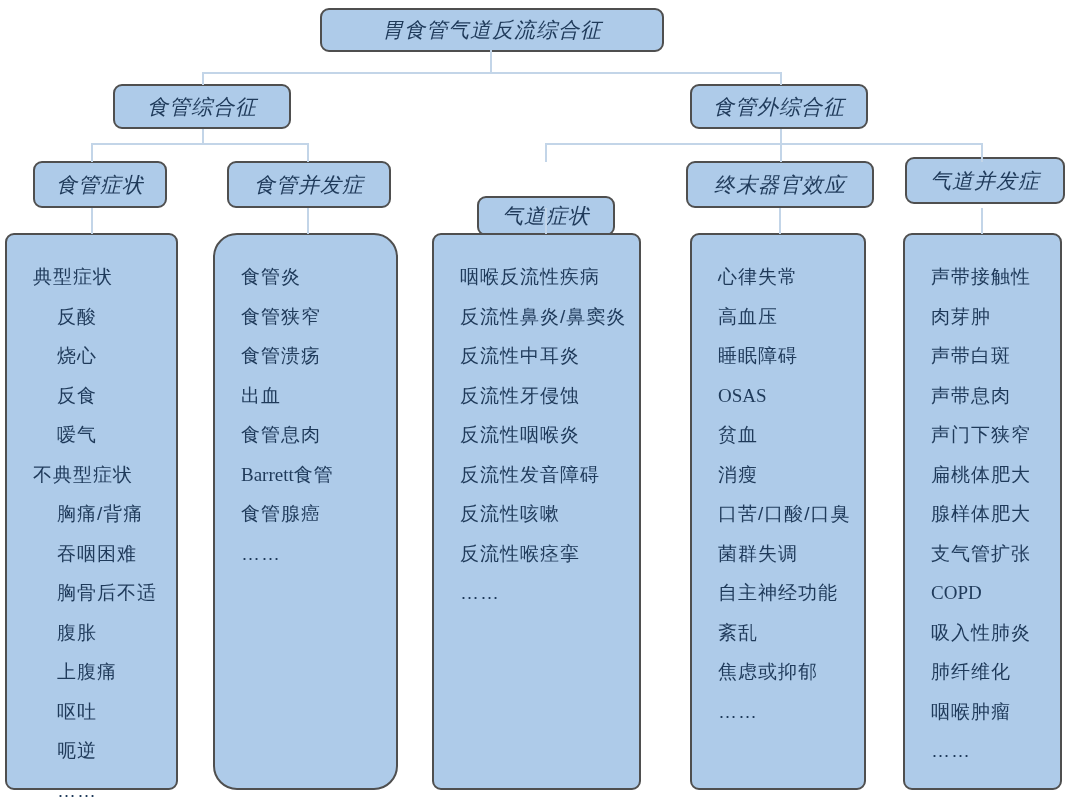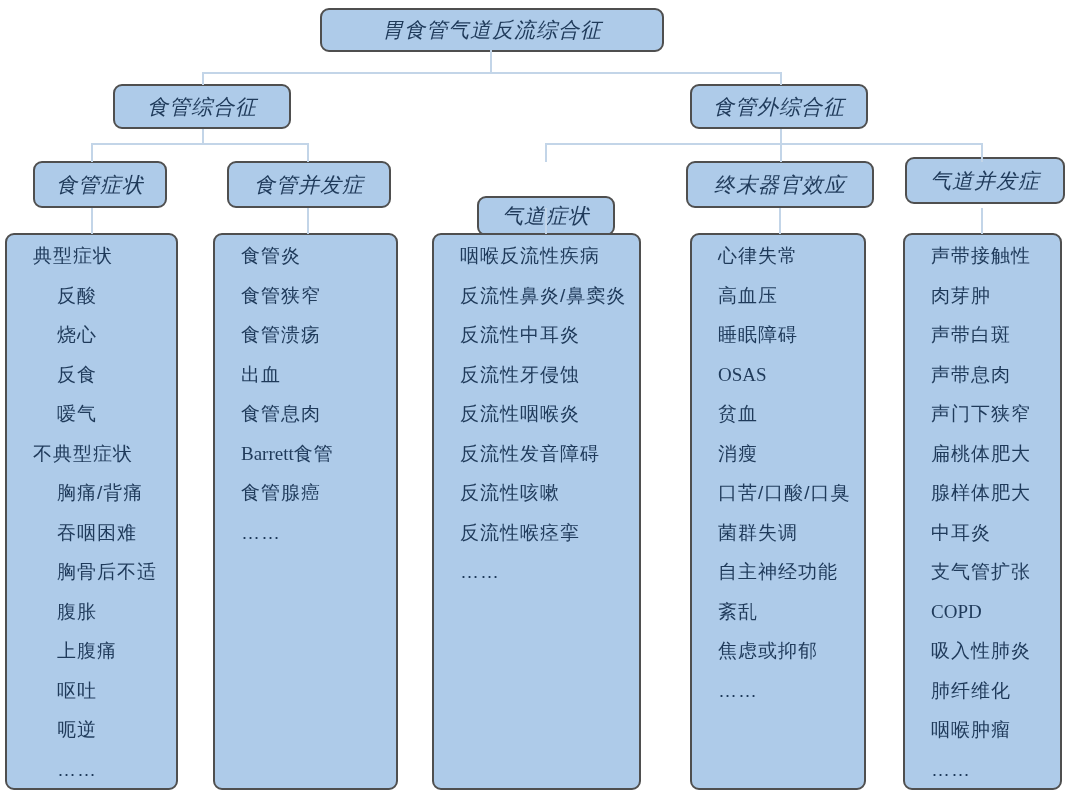--- a/index.html
+++ b/index.html
@@ -35,21 +35,21 @@
     align-items:center;
     justify-content:center;
     font-size:21px;
     letter-spacing:1px;
     white-space:nowrap;
     font-style:italic;
   }
   .list-box{
     top:233px;
     height:557px;
-    padding-top:1px;
+    padding-top:22px;
   }
   .line{
     height:39.5px;
     line-height:39.5px;
     padding-left:26px;
     font-size:19px;
     letter-spacing:1px;
     white-space:nowrap;
     overflow:hidden;
   }
@@ -65,21 +65,21 @@
   
   #root-node{left:320px;top:8px;width:344px;height:44px;}
   #branch-left{left:113px;top:84px;width:178px;height:45px;}
   #branch-right{left:690px;top:84px;width:178px;height:45px;}
   #header-0{left:10px;top:161px;width:134px;height:47px;margin-left:23px;}
   #header-1{left:227px;top:161px;width:164px;height:47px;}
   #header-2{left:477px;top:161px;width:138px;height:40px;margin-top:35px;}
   #header-3{left:686px;top:161px;width:188px;height:47px;}
   #header-4{left:905px;top:157px;width:160px;height:47px;}
   #list-0{left:5px;width:173px;}
-  #list-1{left:213px;width:185px;}
+  #list-1{left:213px;width:185px;border-radius:24px;}
   #list-2{left:432px;width:209px;}
   #list-3{left:690px;width:176px;}
   #list-4{left:903px;width:159px;}
 </style>
 </head>
 <body>
 
 <div id="canvas">
 
   <div class="box node" id="root-node">胃食管气道反流综合征</div>
@@ -150,21 +150,20 @@
     </div>
   <div class="box list-box" id="list-4">
 
   <div class="line">声带接触性</div>
       <div class="line">肉芽肿</div>
       <div class="line">声带白斑</div>
       <div class="line">声带息肉</div>
       <div class="line">声门下狭窄</div>
       <div class="line">扁桃体肥大</div>
       <div class="line">腺样体肥大</div>
-      <div class="line">中耳炎</div>
       <div class="line">支气管扩张</div>
       <div class="line"><span class="latin">COPD</span></div>
       <div class="line">吸入性肺炎</div>
       <div class="line">肺纤维化</div>
       <div class="line">咽喉肿瘤</div>
       <div class="line">……</div>
     </div>
 
   <div class="vl" style="left:490px;top:50px;height:23px;"></div>
   <div class="hl" style="left:202px;top:72px;width:580px;"></div>

